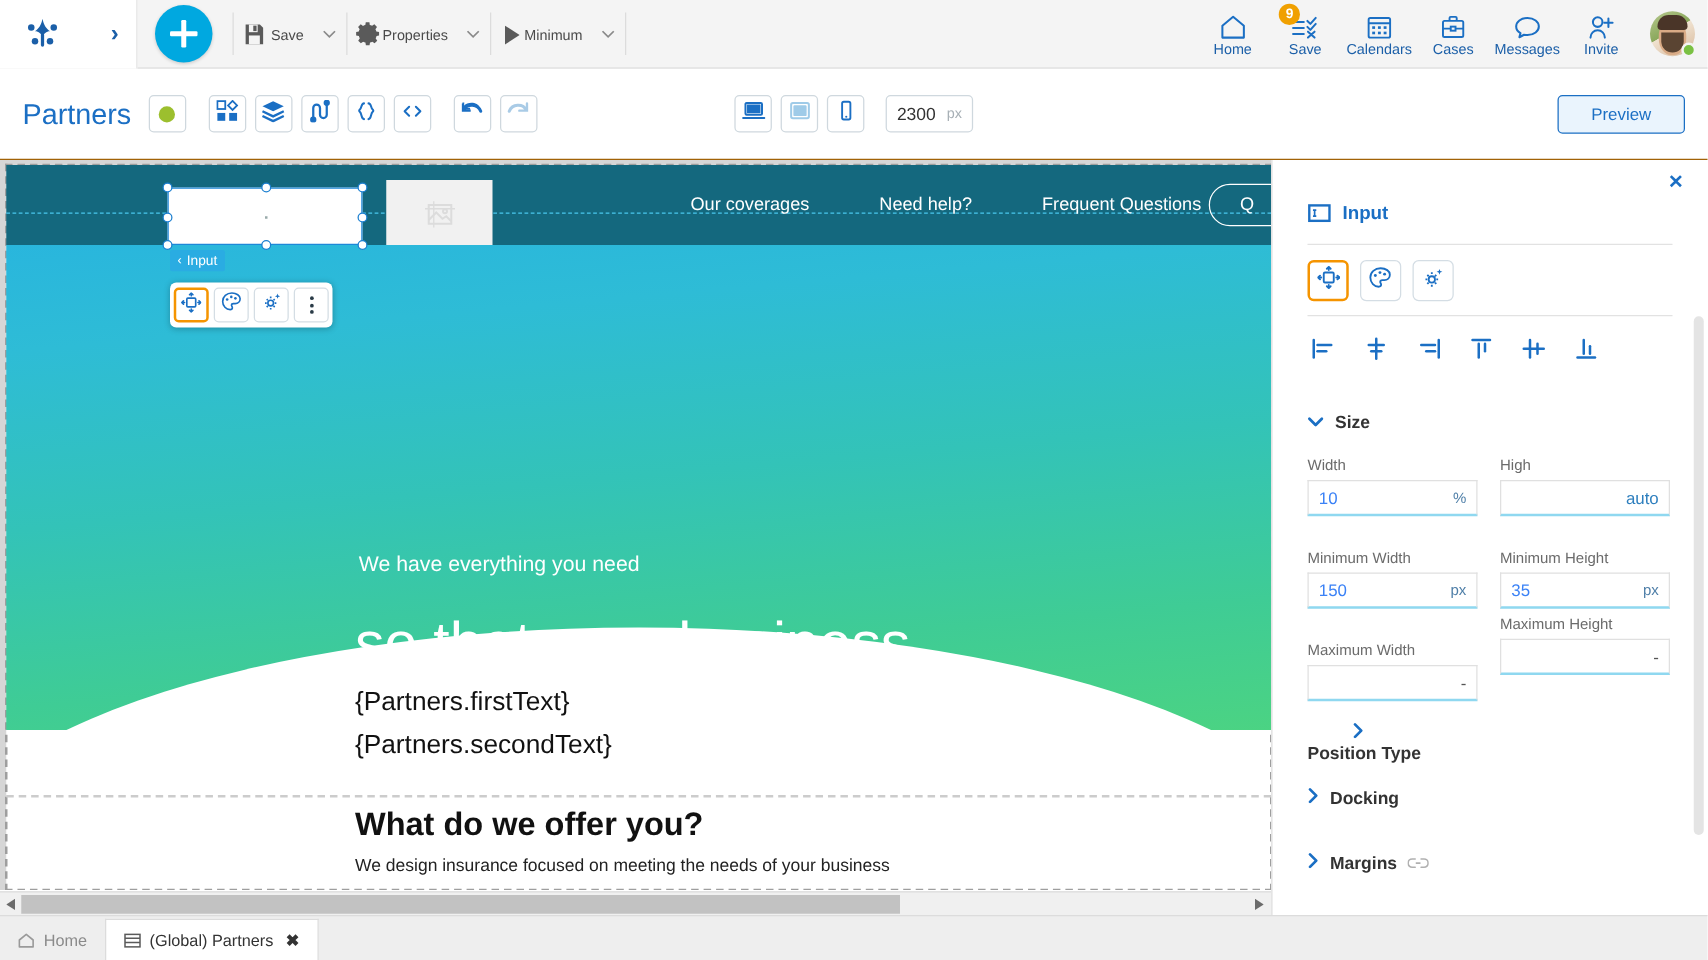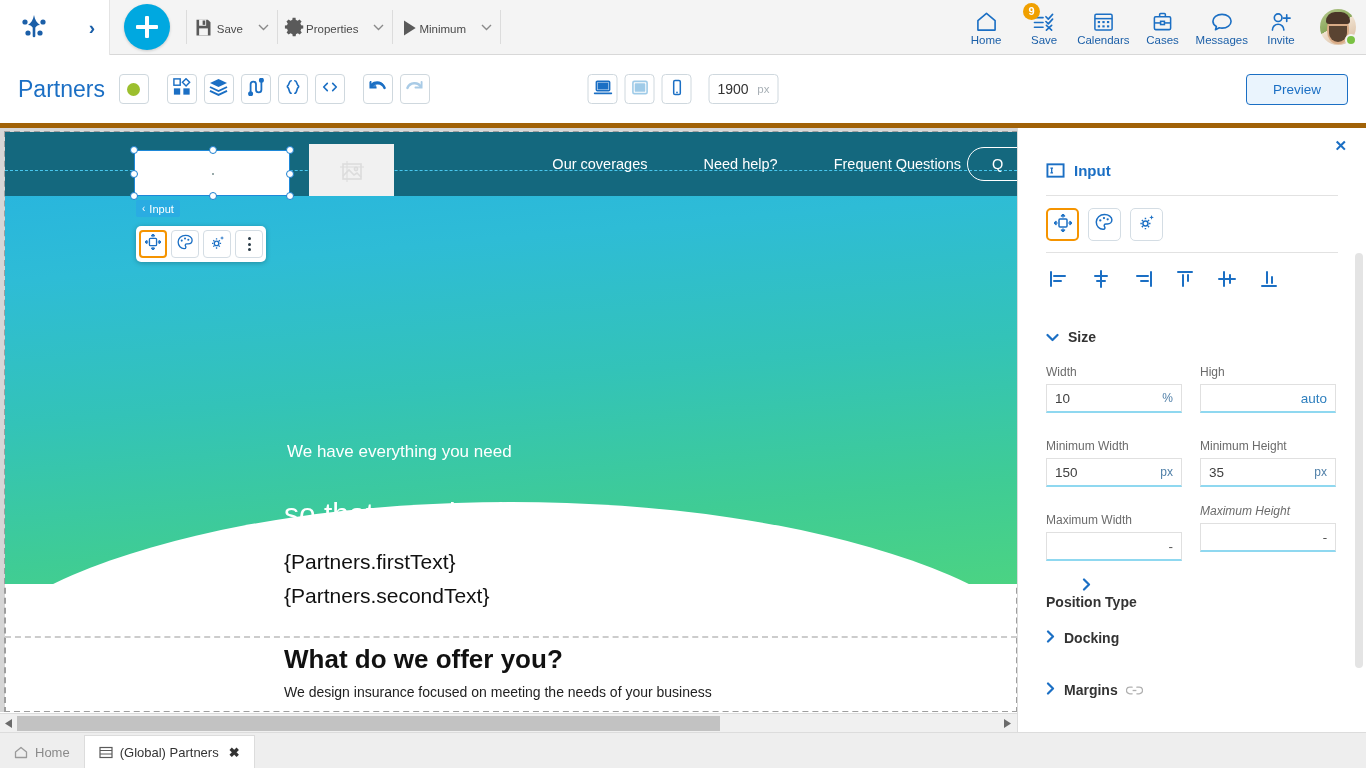--- a/index.html
+++ b/index.html
@@ -80,21 +80,21 @@
   }
   #avatar-status{
     position:absolute; right:-1px; bottom:-1px; width:12px; height:12px; border-radius:50%;
     background:#7ac143; border:2px solid #f4f4f4; z-index:4;
   }
   #avatar-wrap{ position:relative; display:flex; align-items:center; }
 
   
   #page-bar{
     position:absolute; left:0; top:55px; width:1366px; height:73px;
-    background:#ffffff; border-bottom:5px solid #a16207;
+    background:#ffffff; border-bottom:1px solid #a16207;
     display:flex; align-items:center; padding:0 18px;
   }
   #page-title{ font-size:23px; color:#1b6fc4; font-weight:normal; margin-right:14px; }
   .sqbtn{
     width:30px; height:30px; border:1px solid #cfd8de; border-radius:4px; background:#fff;
     display:flex; align-items:center; justify-content:center; cursor:pointer; margin-right:7px;
   }
   #status-dot{ width:13px; height:13px; border-radius:50%; background:#9cbf2e; }
   .gap{ width:11px; }
 
@@ -159,21 +159,21 @@
     background:#ffffff; border-radius:50% 50% 0 0 / 100% 100% 0 0;
   }
   #hero-wave2{
     position:absolute; left:-6%; bottom:-128px; width:112%; height:200px;
     background:rgba(255,255,255,.42); border-radius:50% 50% 0 0 / 100% 100% 0 0;
   }
   #hero-kicker{
     position:absolute; left:282px; top:246px; color:#fff; font-size:17px;
   }
   #hero-title{
-    position:absolute; left:279px; top:293px; color:#fff; font-size:30px; line-height:50px;
+    position:absolute; left:279px; top:293px; color:#fff; font-size:47px; line-height:50px;
     font-weight:normal;
   }
 
   #tokens{
     position:absolute; left:279px; top:413px; font-size:21px; color:#111; line-height:34px;
   }
   #sep-dashed{
     position:absolute; left:0; top:504px; width:100%; height:0;
     border-top:2px dashed #cccccc;
   }
@@ -279,31 +279,31 @@
   #sec-dock{ left:1046px; top:630px;text-align:right; }
   #sec-marg{ left:1046px; top:682px; }
   #link-ico{ margin-left:8px; display:flex; }
 
   .fld{ position:absolute; width:136px; }
   .fld .flabel{ font-size:12px; color:#6b6b6b; margin-bottom:5px; display:block; }
   .fld .fbox{
     height:29px; border:1px solid #e0e0e0; border-bottom:2px solid #8fd8f0; background:#fff;
     display:flex; align-items:center; padding:0 8px;
   }
-  .fld .fval{ font-size:13.5px; color:#404040; }
+  .fld .fval{ font-size:13.5px; color:#3b82f6; }
   .fld .funit{ font-size:12px; color:#4f7fa8; margin-left:auto; }
   .fld .fval.right{ margin-left:auto; color:#2e7fbe; }
   .fld .fval.dash{ margin-left:auto; color:#555; }
 
   #f-width{ left:1046px; top:365px; }
   #f-high{ left:1200px; top:365px; }
   #f-minw{ left:1046px; top:439px; }
   #f-minh{ left:1200px; top:439px; }
   #f-maxw{ left:1046px; top:513px; }
-  #f-maxh{ left:1200px; top:504px;font-style:italic; }
+  #f-maxh{ left:1200px; top:492px; }
 
   #pscroll-track{
     position:absolute; right:3px; top:0px; width:8px; height:604px;
   }
   #pscroll-thumb{
     position:absolute; right:3px; top:125px; width:8px; height:415px; border-radius:4px;
     background:#e4e4e4; cursor:pointer;
   }
 
   
@@ -575,21 +575,21 @@
     </div>
     <div class="sqbtn">
       <span>
         <svg width="19" height="17" viewBox="0 0 20 18" stroke="#1b6fc4" stroke-width="1.6" fill="none">
           <rect x="6.5" y="1.5" width="7" height="15" rx="1.4"></rect>
           <circle cx="10" cy="14.2" r="0.9" fill="#1b6fc4" stroke="none"></circle>
         </svg>
       </span>
     </div>
     <div id="px-field">
-      <span id="px-value">1900</span>
+      <span id="px-value">2300</span>
       <span id="px-unit">px</span>
     </div>
   </div>
 
   <div id="preview-button">Preview</div>
 </div>
 
 <div id="canvas-area">
   <div id="page-frame">
 

